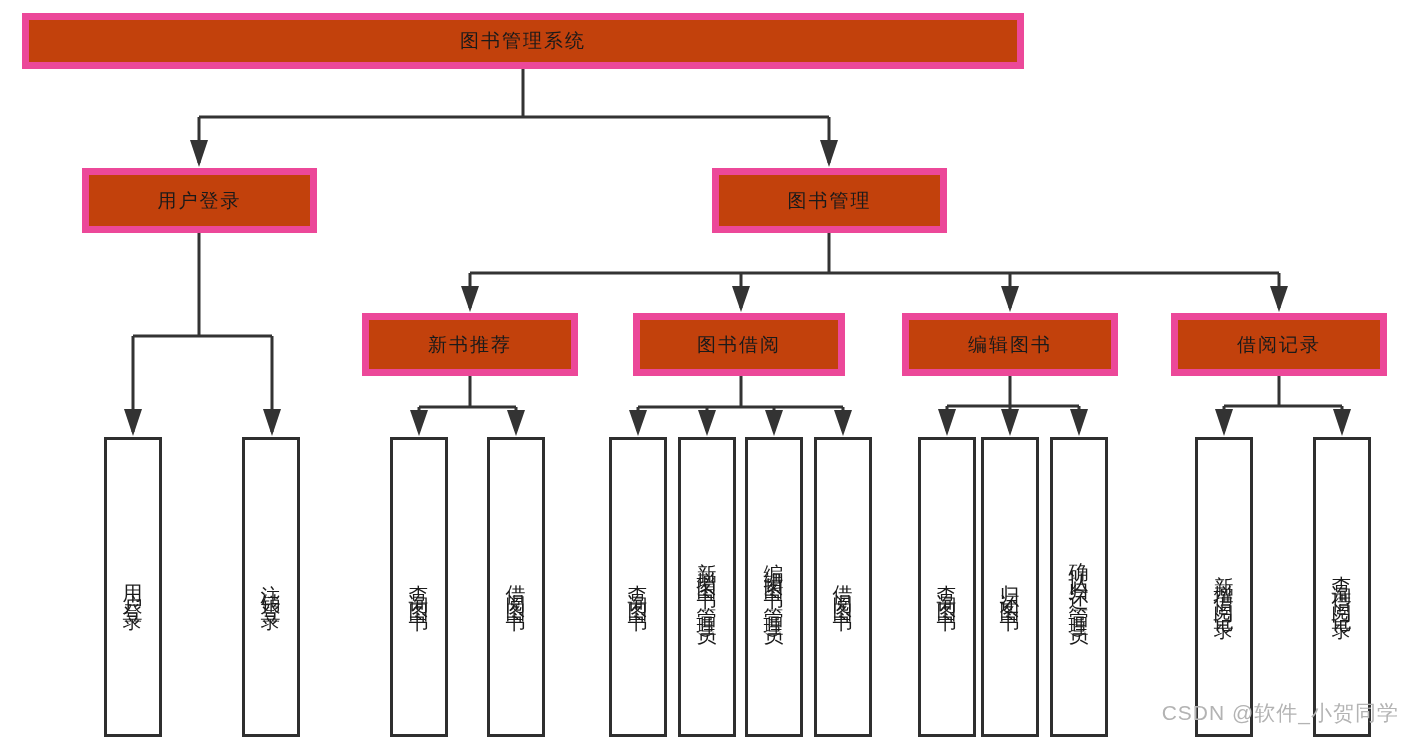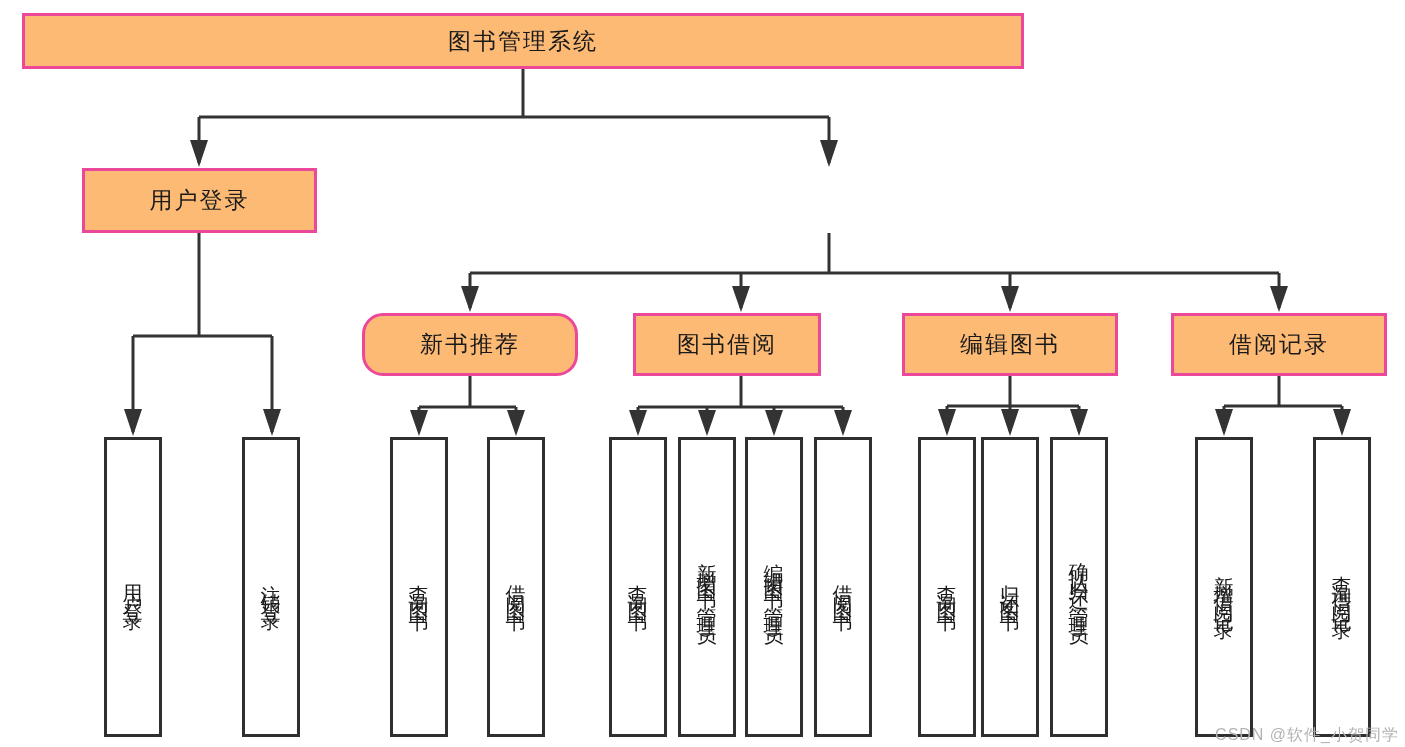--- a/index.html
+++ b/index.html
@@ -14,26 +14,26 @@
   }
   #wires {
     position: absolute;
     left: 0; top: 0;
     width: 1405px; height: 747px;
     z-index: 1;
   }
   .hbox {
     position: absolute;
     box-sizing: border-box;
-    border: 3px solid #ec4899;
-    background: #fdba74;
+    border: 7px solid #ec4899;
+    background: #c2410c;
     display: flex;
     align-items: center;
     justify-content: center;
-    font-size: 23px;
+    font-size: 19px;
     letter-spacing: 2px;
     z-index: 2;
     white-space: nowrap;
   }
   .leaf {
     position: absolute;
     box-sizing: border-box;
     top: 437px;
     width: 58px;
     height: 300px;
@@ -48,22 +48,22 @@
     writing-mode: vertical-rl;
     text-orientation: mixed;
     font-size: 20px;
     letter-spacing: 9px;
     line-height: 1;
     white-space: nowrap;
   }
   #watermark {
     position: absolute;
     right: 6px;
-    bottom: 1px;
-    font-size: 16px;
+    bottom: 20px;
+    font-size: 21px;
     color: #b3b3b3;
     z-index: 3;
     letter-spacing: 1px;
   }
 </style>
 </head>
 <body>
 
 <div id="canvas">
 
@@ -104,23 +104,24 @@
       <polygon points="1001,409 1019,409 1010,436"></polygon>
       <polygon points="1070,409 1088,409 1079,436"></polygon>
       <polygon points="1215,409 1233,409 1224,436"></polygon>
       <polygon points="1333,409 1351,409 1342,436"></polygon>
     </g>
   </svg>
 
   <div class="hbox" style="left:22px; top:13px; width:1002px; height:56px;">图书管理系统</div>
 
   <div class="hbox" style="left:82px; top:168px; width:235px; height:65px;">用户登录</div>
+  <div class="hbox" style="left:712px; top:168px; width:235px; height:65px;">图书管理</div>
 
-  <div class="hbox" style="left:362px; top:313px; width:216px; height:63px;border-radius:21px;">新书推荐</div>
-  <div class="hbox" style="left:633px; top:313px; width:188px; height:63px;">图书借阅</div>
+  <div class="hbox" style="left:362px; top:313px; width:216px; height:63px;">新书推荐</div>
+  <div class="hbox" style="left:633px; top:313px; width:212px; height:63px;">图书借阅</div>
   <div class="hbox" style="left:902px; top:313px; width:216px; height:63px;">编辑图书</div>
   <div class="hbox" style="left:1171px; top:313px; width:216px; height:63px;text-align:right;">借阅记录</div>
 
   <div class="leaf" style="left:104px;">
     <span>用户登录</span>
   </div>
   <div class="leaf" style="left:242px;">
     <span>注销登录</span>
   </div>
 

